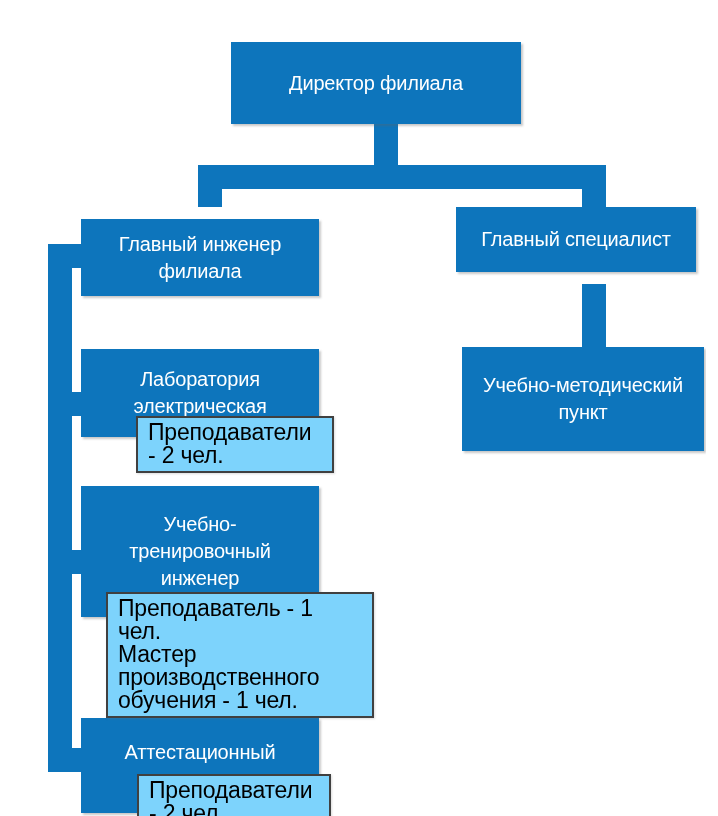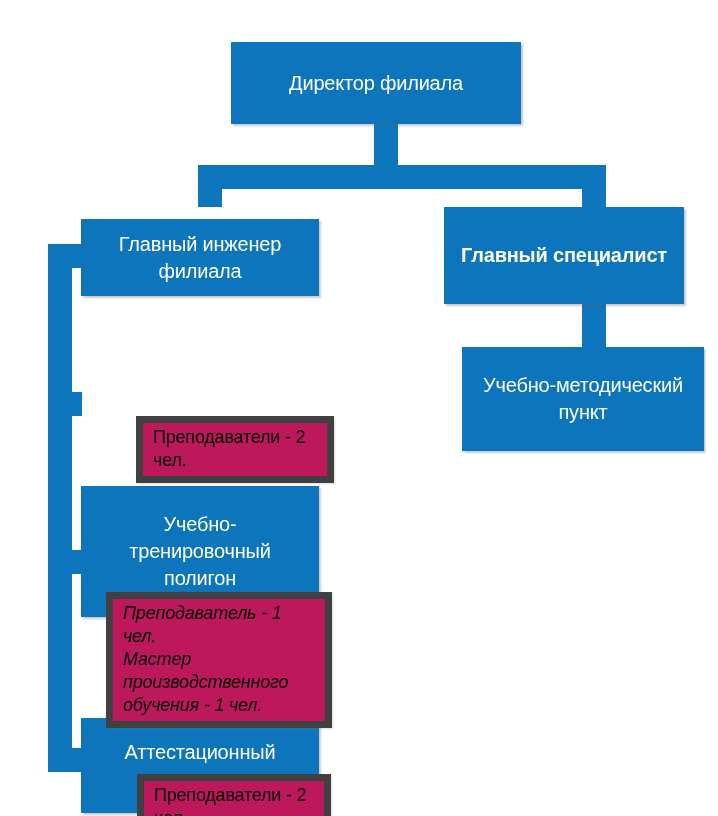--- a/index.html
+++ b/index.html
@@ -23,47 +23,47 @@
     justify-content: center;
     text-align: center;
     font-size: 20px;
     line-height: 1.35;
     letter-spacing: -0.2px;
     white-space: pre-line;
     box-shadow: 2px 2px 2px rgba(100,100,100,0.35);
   }
   .note {
     position: absolute;
-    background: #be185d;
-    border: 7px solid #404040;
+    background: #7dd3fc;
+    border: 2px solid #404040;
     color: #000000;
-    font-size: 18px;
+    font-size: 23px;
     line-height: 23px;
     letter-spacing: -0.2px;
     padding: 3px 10px 4px 10px;
     white-space: pre-line;
     box-shadow: 1px 1px 2px rgba(120,120,120,0.25);
   }
   .line {
     position: absolute;
     background: #0d75bc;
   }
 
   
   #node-director        { left: 207px; top: 18px;  width: 290px; height: 82px; }
   #node-chief-engineer  { left: 57px;  top: 183px; width: 238px; height: 77px; margin-top: 12px; }
-  #node-chief-specialist{ left: 420px; top: 183px; width: 240px; height: 97px; font-weight: bold; }
+  #node-chief-specialist{ left: 432px; top: 183px; width: 240px; height: 65px; }
   #node-lab-electrical  { left: 57px;  top: 325px; width: 238px; height: 88px; }
   #node-training-polygon{ left: 57px;  top: 462px; width: 238px; height: 131px; }
   #node-attestation     { left: 57px;  top: 678px; width: 238px; height: 95px; margin-top: 16px; }
   #node-methodical      { left: 438px; top: 323px; width: 242px; height: 104px; }
 
   
   #note-lab-electrical  { left: 112px; top: 392px; width: 198px; }
-  #note-training-polygon{ left: 82px;  top: 568px; width: 226px; font-style: italic; }
+  #note-training-polygon{ left: 82px;  top: 568px; width: 268px; }
   #note-attestation     { left: 113px; top: 750px; width: 194px; }
   #note-methodical      { left: 495px; top: 401px; width: 195px; }
 
   
   #c-director-drop   { left: 350px; top: 100px; width: 2px;  height: 43px; }
   #c-row-horizontal  { left: 174px; top: 141px; width: 386px; height: 2px; }
   #c-engineer-drop   { left: 174px; top: 141px; width: 2px;  height: 42px; }
   #c-specialist-drop { left: 558px; top: 141px; width: 2px;  height: 42px; }
   #c-methodical-drop { left: 558px; top: 260px; width: 2px;  height: 63px; }
   #c-left-spine      { left: 24px;  top: 220px; width: 2px;  height: 507px; }
@@ -88,24 +88,26 @@
   <div class="line" id="c-stub-polygon"></div>
   <div class="line" id="c-stub-attestation"></div>
 
   <div class="node" id="node-director">Директор филиала</div>
 
   <div class="node" id="node-chief-engineer">Главный инженер
 филиала</div>
 
   <div class="node" id="node-chief-specialist">Главный специалист</div>
 
+  <div class="node" id="node-lab-electrical">Лаборатория
+электрическая</div>
 
   <div class="node" id="node-training-polygon">Учебно-
 тренировочный
-полигон</div>
+инженер</div>
 
   <div class="node" id="node-attestation">Аттестационный
 пункт</div>
 
   <div class="node" id="node-methodical">Учебно-методический
 пункт</div>
 
   <div class="note" id="note-lab-electrical">Преподаватели - 2 чел.</div>
 
   <div class="note" id="note-training-polygon">Преподаватель - 1 чел.

